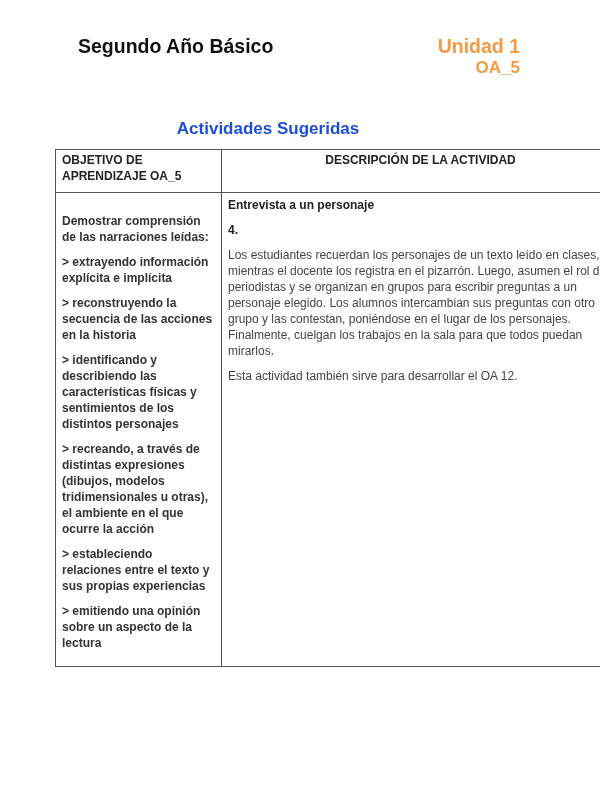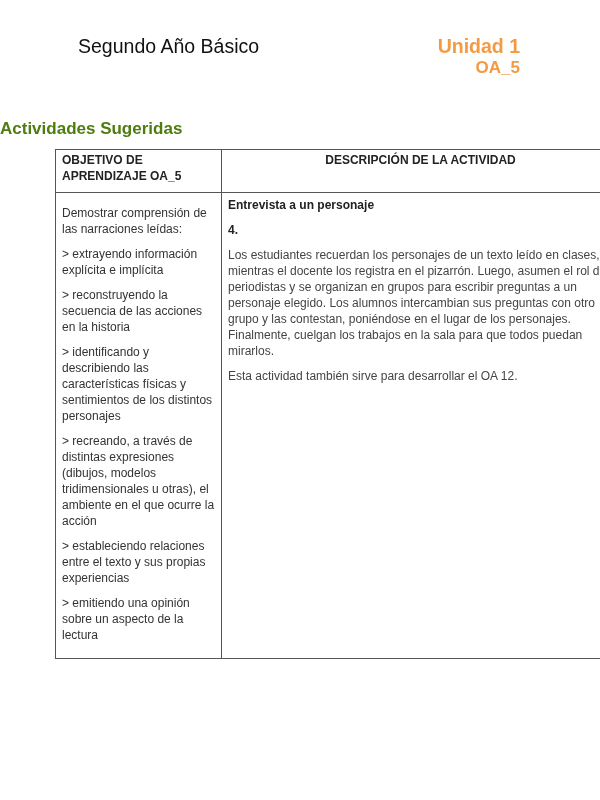--- a/index.html
+++ b/index.html
@@ -1,28 +1,28 @@
 <!DOCTYPE html>
 <html><head>
 <meta charset="utf-8">
 <style>
   html, body { margin:0; padding:0; background:#ffffff; }
   body { width:600px; height:800px; position:relative; overflow:hidden; font-family:"Liberation Sans", sans-serif; color:#333; }
   .hdr-left { position:absolute; left:78px; top:35px; }
   .hdr-right { position:absolute; right:80px; top:35px; text-align:right; }
   .subject { font-size:19.5px; font-weight:bold; color:#f39a43; line-height:22px; white-space:nowrap; }
-  .grade { font-size:19.5px; font-weight:normal; color:#111; line-height:22px; white-space:nowrap; }
+  .grade { font-size:19.5px; font-weight:bold; color:#111; line-height:22px; white-space:nowrap; }
   .unit { font-size:19.5px; font-weight:bold; color:#f39a43; line-height:22px; }
   .oa { font-size:17px; font-weight:bold; color:#f39a43; line-height:22px; }
-  .section-title { position:absolute; left:0; width:536px; top:119px; font-size:17px; font-weight:bold; color:#4d7c0f; }
+  .section-title { position:absolute; left:0; width:536px; top:119px; text-align:center; font-size:17px; font-weight:bold; color:#1d4ed8; }
   table { position:absolute; left:55px; top:149px; width:565px; border-collapse:collapse; }
   td, th { border:1.5px solid #555; vertical-align:top; padding:2px 6px 6px 6px; font-size:12px; line-height:16px; }
   th { text-align:left; font-weight:bold; color:#222; height:34px; }
   th.desc { text-align:center; }
-  td.obj { width:153px; font-weight:normal; color:#333; padding-top:12px;margin-top:12px; }
+  td.obj { width:153px; font-weight:bold; color:#333; padding-top:20px;margin-top:12px; }
   td.act { color:#444; padding-top:4px; }
   .obj p, .act p { margin:0 0 9px 0; }
   .act .title { font-weight:bold; color:#222; }
   .act .num { font-weight:bold; color:#222; }
   .obj-row td { height:446px; }
 </style>
 </head>
 <body>
 
 <div class="hdr-left">

